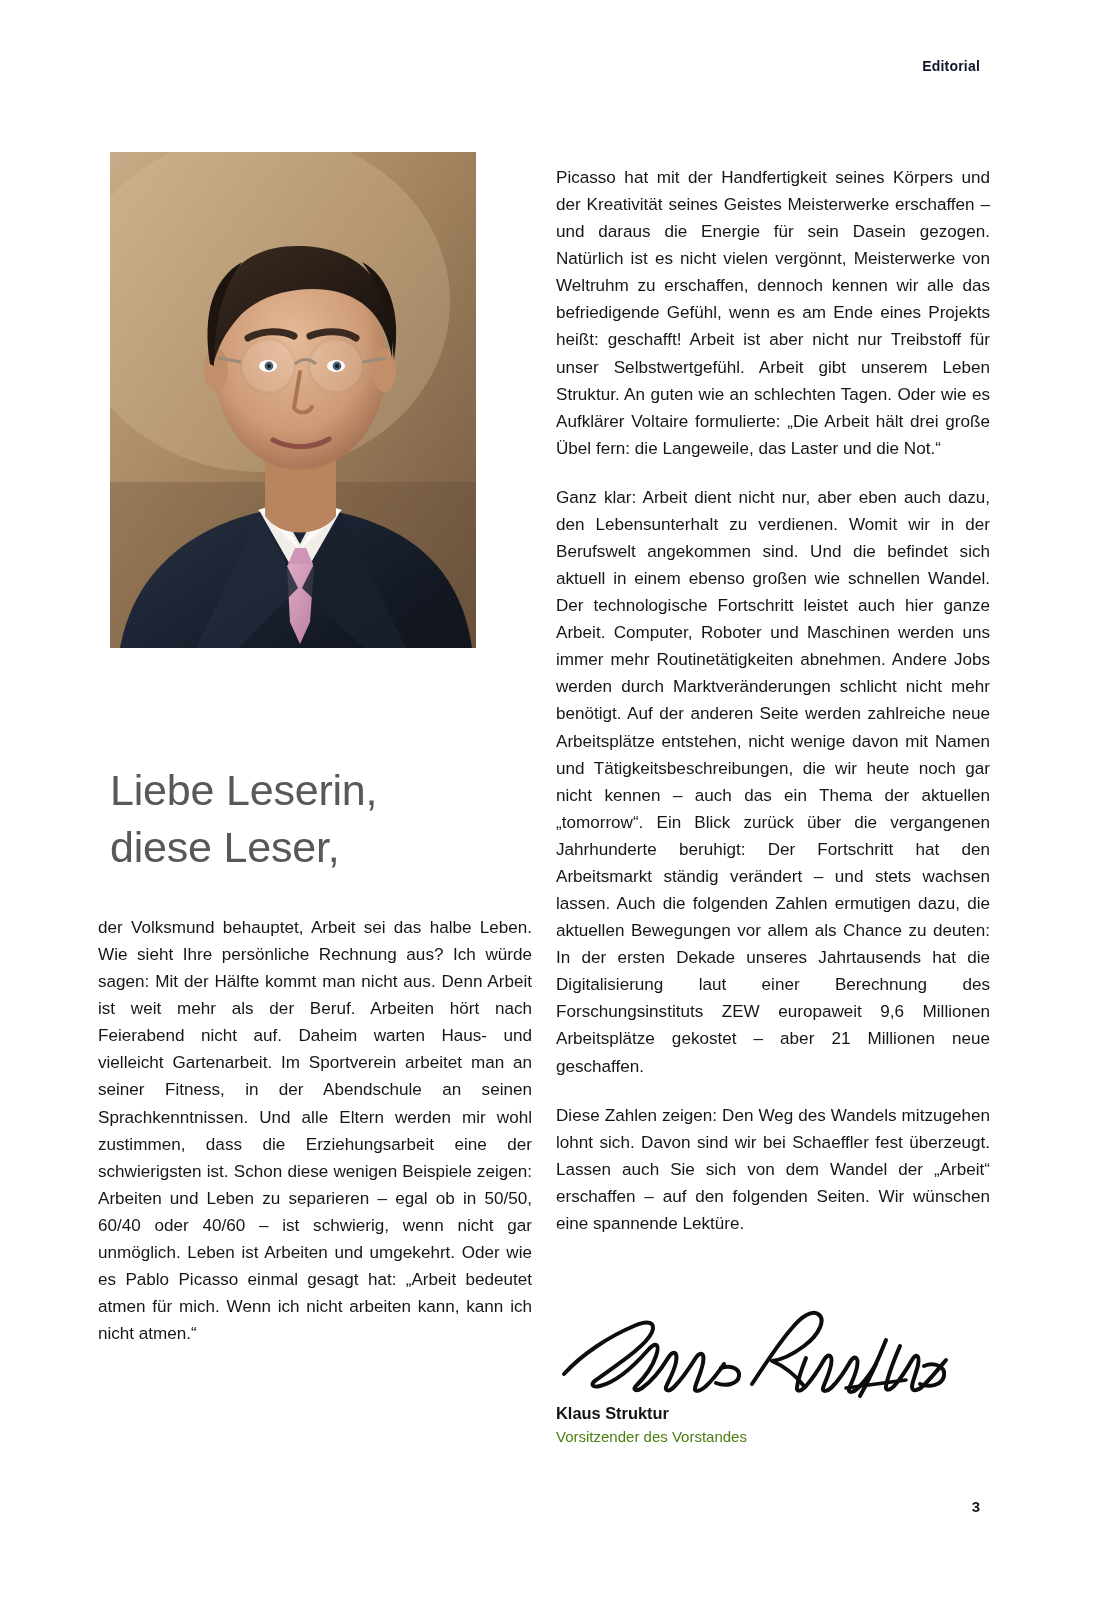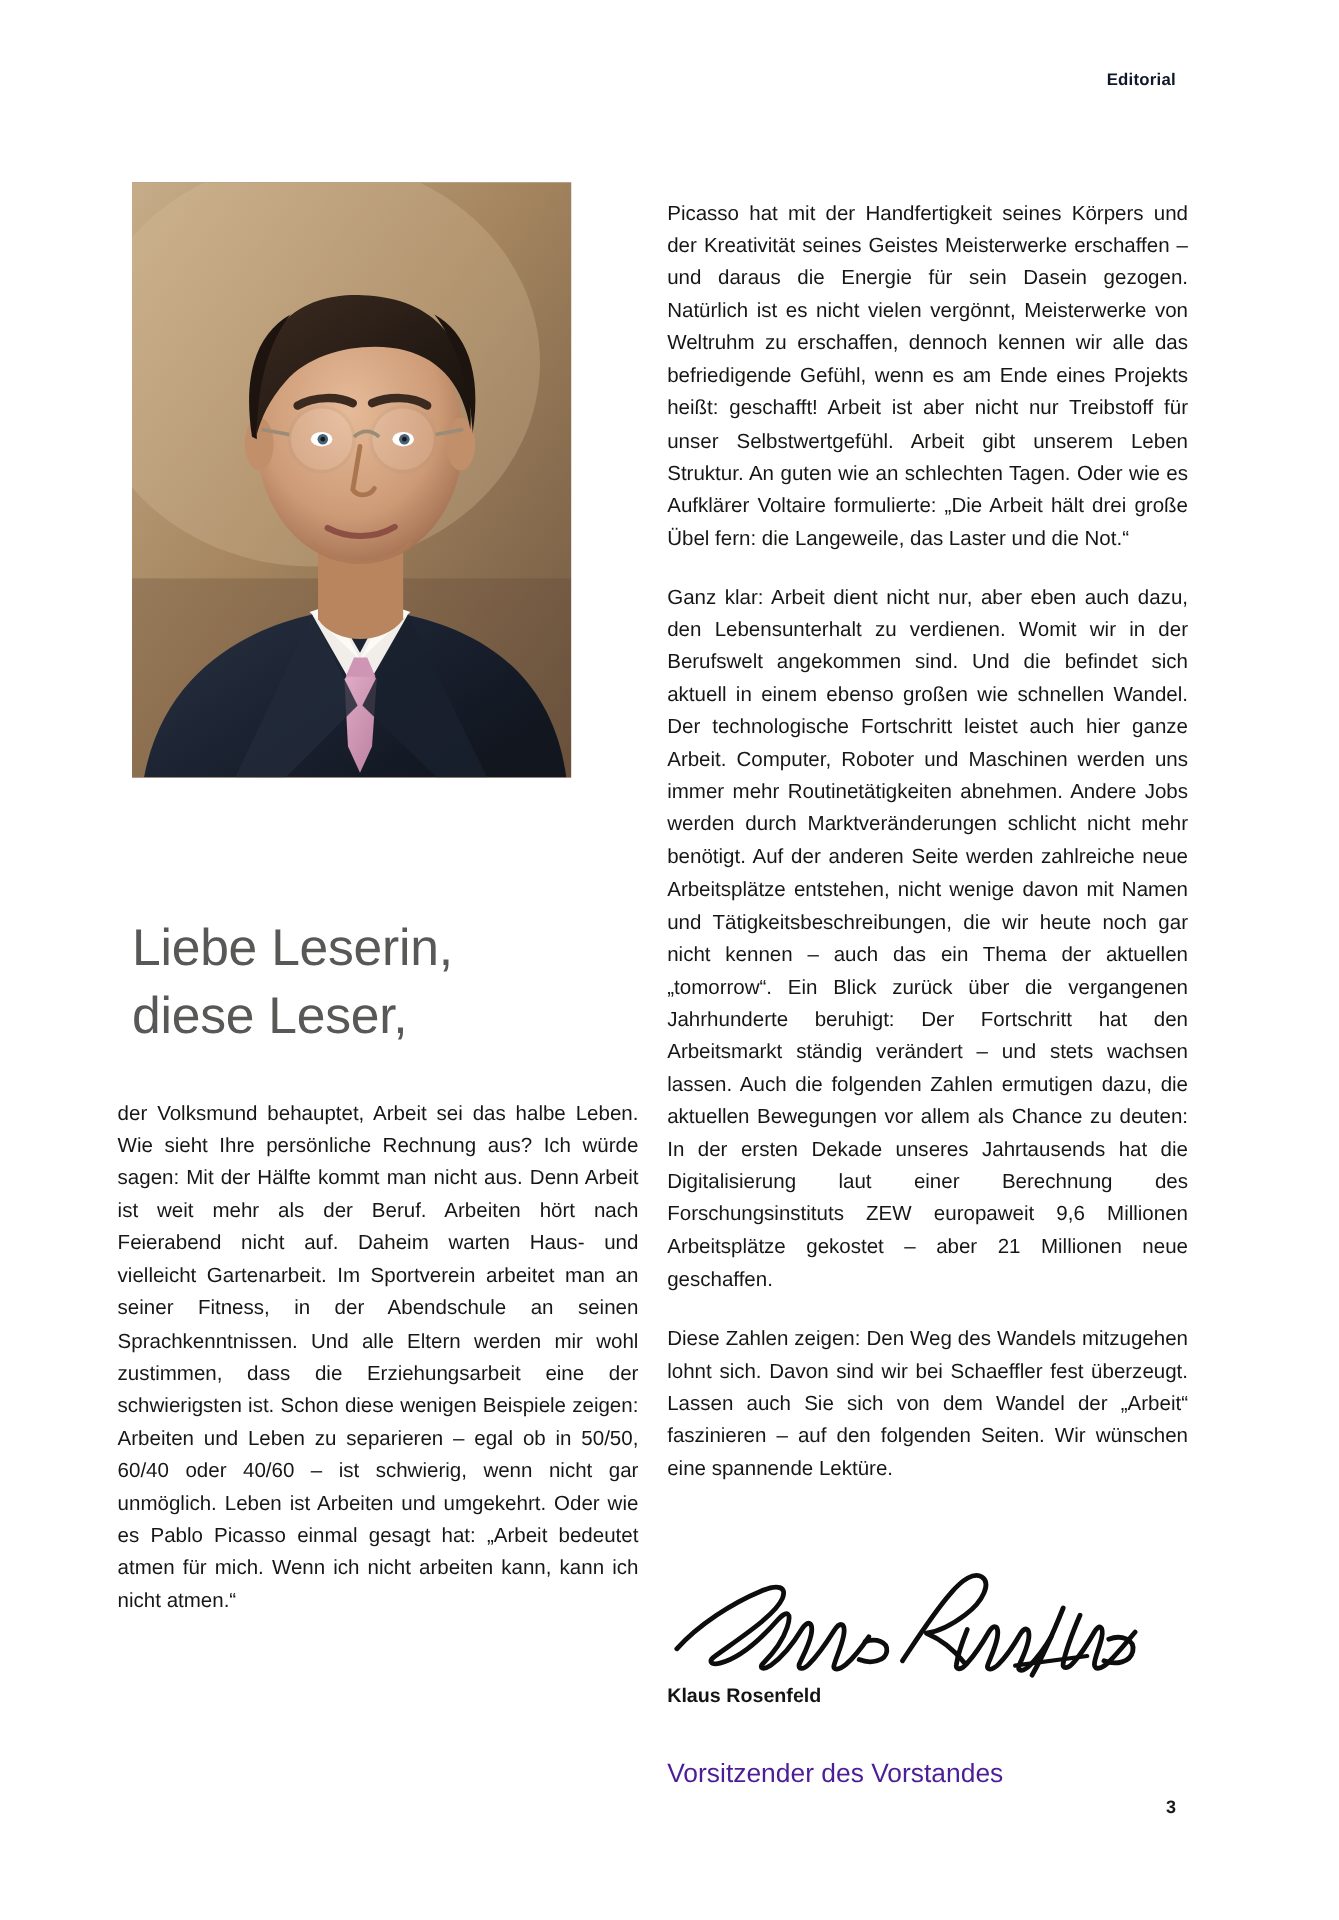--- a/index.html
+++ b/index.html
@@ -88,25 +88,24 @@
     display: block;
   }
   .sig-name {
     margin-top: 2px;
     font-size: 16.4px;
     font-weight: bold;
     color: #141413;
     line-height: 1.45;
   }
   .sig-role {
-    font-size: 22px;
+    font-size: 15px;
     font-weight: normal;
-    color: #4c1d95;
+    color: #4d7c0f;
     line-height: 1.45;
-    margin-top: 36px;
   }
 
   
   .folio {
     position: absolute;
     right: 136px;
     top: 1498px;
     font-size: 15px;
     font-weight: bold;
     color: #1a1a18;
@@ -206,21 +205,21 @@
     <span class="hl-line">diese Leser,</span>
   </div>
 
   <div class="col col-left">
     <p class="j-all">der Volksmund behauptet, Arbeit sei das halbe Leben. Wie sieht Ihre persönliche Rechnung aus? Ich würde sagen: Mit der Hälfte kommt man nicht aus. Denn Arbeit ist weit mehr als der Beruf. Arbeiten hört nach Feierabend nicht auf. Daheim warten Haus- und vielleicht Gartenarbeit. Im Sportverein arbeitet man an seiner Fitness, in der Abendschule an seinen Sprachkenntnissen. Und alle Eltern werden mir wohl zustimmen, dass die Erziehungsarbeit eine der schwierigsten ist. Schon diese wenigen Beispiele zeigen: Arbeiten und Leben zu separieren – egal ob in 50/50, 60/40 oder 40/60 – ist schwierig, wenn nicht gar unmöglich. Leben ist Arbeiten und umgekehrt. Oder wie es Pablo Picasso einmal gesagt hat: „Arbeit bedeutet atmen für mich. Wenn ich nicht arbeiten kann, kann ich nicht atmen.“</p>
   </div>
 
   <div class="col col-right">
     <p class="j-all">Picasso hat mit der Handfertigkeit seines Körpers und der Kreativität seines Geistes Meisterwerke erschaffen – und daraus die Energie für sein Dasein gezogen. Natürlich ist es nicht vielen vergönnt, Meisterwerke von Weltruhm zu erschaffen, dennoch kennen wir alle das befriedigende Gefühl, wenn es am Ende eines Projekts heißt: geschafft! Arbeit ist aber nicht nur Treibstoff für unser Selbstwertgefühl. Arbeit gibt unserem Leben Struktur. An guten wie an schlechten Tagen. Oder wie es Aufklärer Voltaire formulierte: „Die Arbeit hält drei große Übel fern: die Langeweile, das Laster und die Not.“</p>
     <p class="j-all">Ganz klar: Arbeit dient nicht nur, aber eben auch dazu, den Lebensunterhalt zu verdienen. Womit wir in der Berufswelt angekommen sind. Und die befindet sich aktuell in einem ebenso großen wie schnellen Wandel. Der technologische Fortschritt leistet auch hier ganze Arbeit. Computer, Roboter und Maschinen werden uns immer mehr Routinetätigkeiten abnehmen. Andere Jobs werden durch Marktveränderungen schlicht nicht mehr benötigt. Auf der anderen Seite werden zahlreiche neue Arbeitsplätze entstehen, nicht wenige davon mit Namen und Tätigkeitsbeschreibungen, die wir heute noch gar nicht kennen – auch das ein Thema der aktuellen „tomorrow“. Ein Blick zurück über die vergangenen Jahrhunderte beruhigt: Der Fortschritt hat den Arbeitsmarkt ständig verändert – und stets wachsen lassen. Auch die folgenden Zahlen ermutigen dazu, die aktuellen Bewegungen vor allem als Chance zu deuten: In der ersten Dekade unseres Jahrtausends hat die Digitalisierung laut einer Berechnung des Forschungsinstituts ZEW europaweit 9,6 Millionen Arbeitsplätze gekostet – aber 21 Millionen neue geschaffen.</p>
-    <p class="j-all">Diese Zahlen zeigen: Den Weg des Wandels mitzugehen lohnt sich. Davon sind wir bei Schaeffler fest überzeugt. Lassen auch Sie sich von dem Wandel der „Arbeit“ faszinieren – auf den folgenden Seiten. Wir wünschen eine spannende Lektüre.</p>
+    <p class="j-all">Diese Zahlen zeigen: Den Weg des Wandels mitzugehen lohnt sich. Davon sind wir bei Schaeffler fest überzeugt. Lassen auch Sie sich von dem Wandel der „Arbeit“ erschaffen – auf den folgenden Seiten. Wir wünschen eine spannende Lektüre.</p>
   </div>
 
   <div class="sig-block">
     <svg class="signature" viewBox="0 0 400 112">
       <g fill="none" stroke="#0d0d0d" stroke-linecap="round" stroke-linejoin="round">
         <path d="M8 86 C 26 66, 54 48, 78 38 C 92 32, 100 34, 96 44 C 90 58, 62 76, 40 92
                  C 34 96, 36 100, 44 98 C 60 94, 78 78, 92 62 C 100 53, 104 56, 100 68
                  C 96 80, 86 92, 80 98 C 76 102, 80 104, 86 100 C 96 93, 106 80, 112 70
                  C 117 62, 122 63, 120 74 C 118 84, 112 94, 110 99 C 109 103, 113 104, 118 99
                  C 126 91, 134 79, 139 71 C 144 63, 149 64, 147 75 C 145 85, 140 95, 139 100
@@ -237,19 +236,19 @@
                  C 310 92, 316 83, 320 76" stroke-width="4"></path>
         <path d="M330 52 C 322 72, 312 94, 304 108" stroke-width="4"></path>
         <path d="M290 100 L 350 92" stroke-width="3.5"></path>
         <path d="M344 58 C 338 72, 332 88, 330 98 C 329 103, 334 103, 339 97
                  C 346 89, 352 79, 356 72 C 360 65, 364 67, 362 77
                  C 360 86, 356 94, 356 99 C 356 104, 362 103, 368 97
                  C 376 89, 384 79, 390 72" stroke-width="4"></path>
         <path d="M368 78 C 378 74, 390 78, 388 88 C 386 97, 374 100, 364 96" stroke-width="4"></path>
       </g>
     </svg>
-    <div class="sig-name">Klaus Rosenfeld</div>
+    <div class="sig-name">Klaus Struktur</div>
     <div class="sig-role">Vorsitzender des Vorstandes</div>
   </div>
 
   <div class="folio">3</div>
 
 </div>
 
 </body></html>

